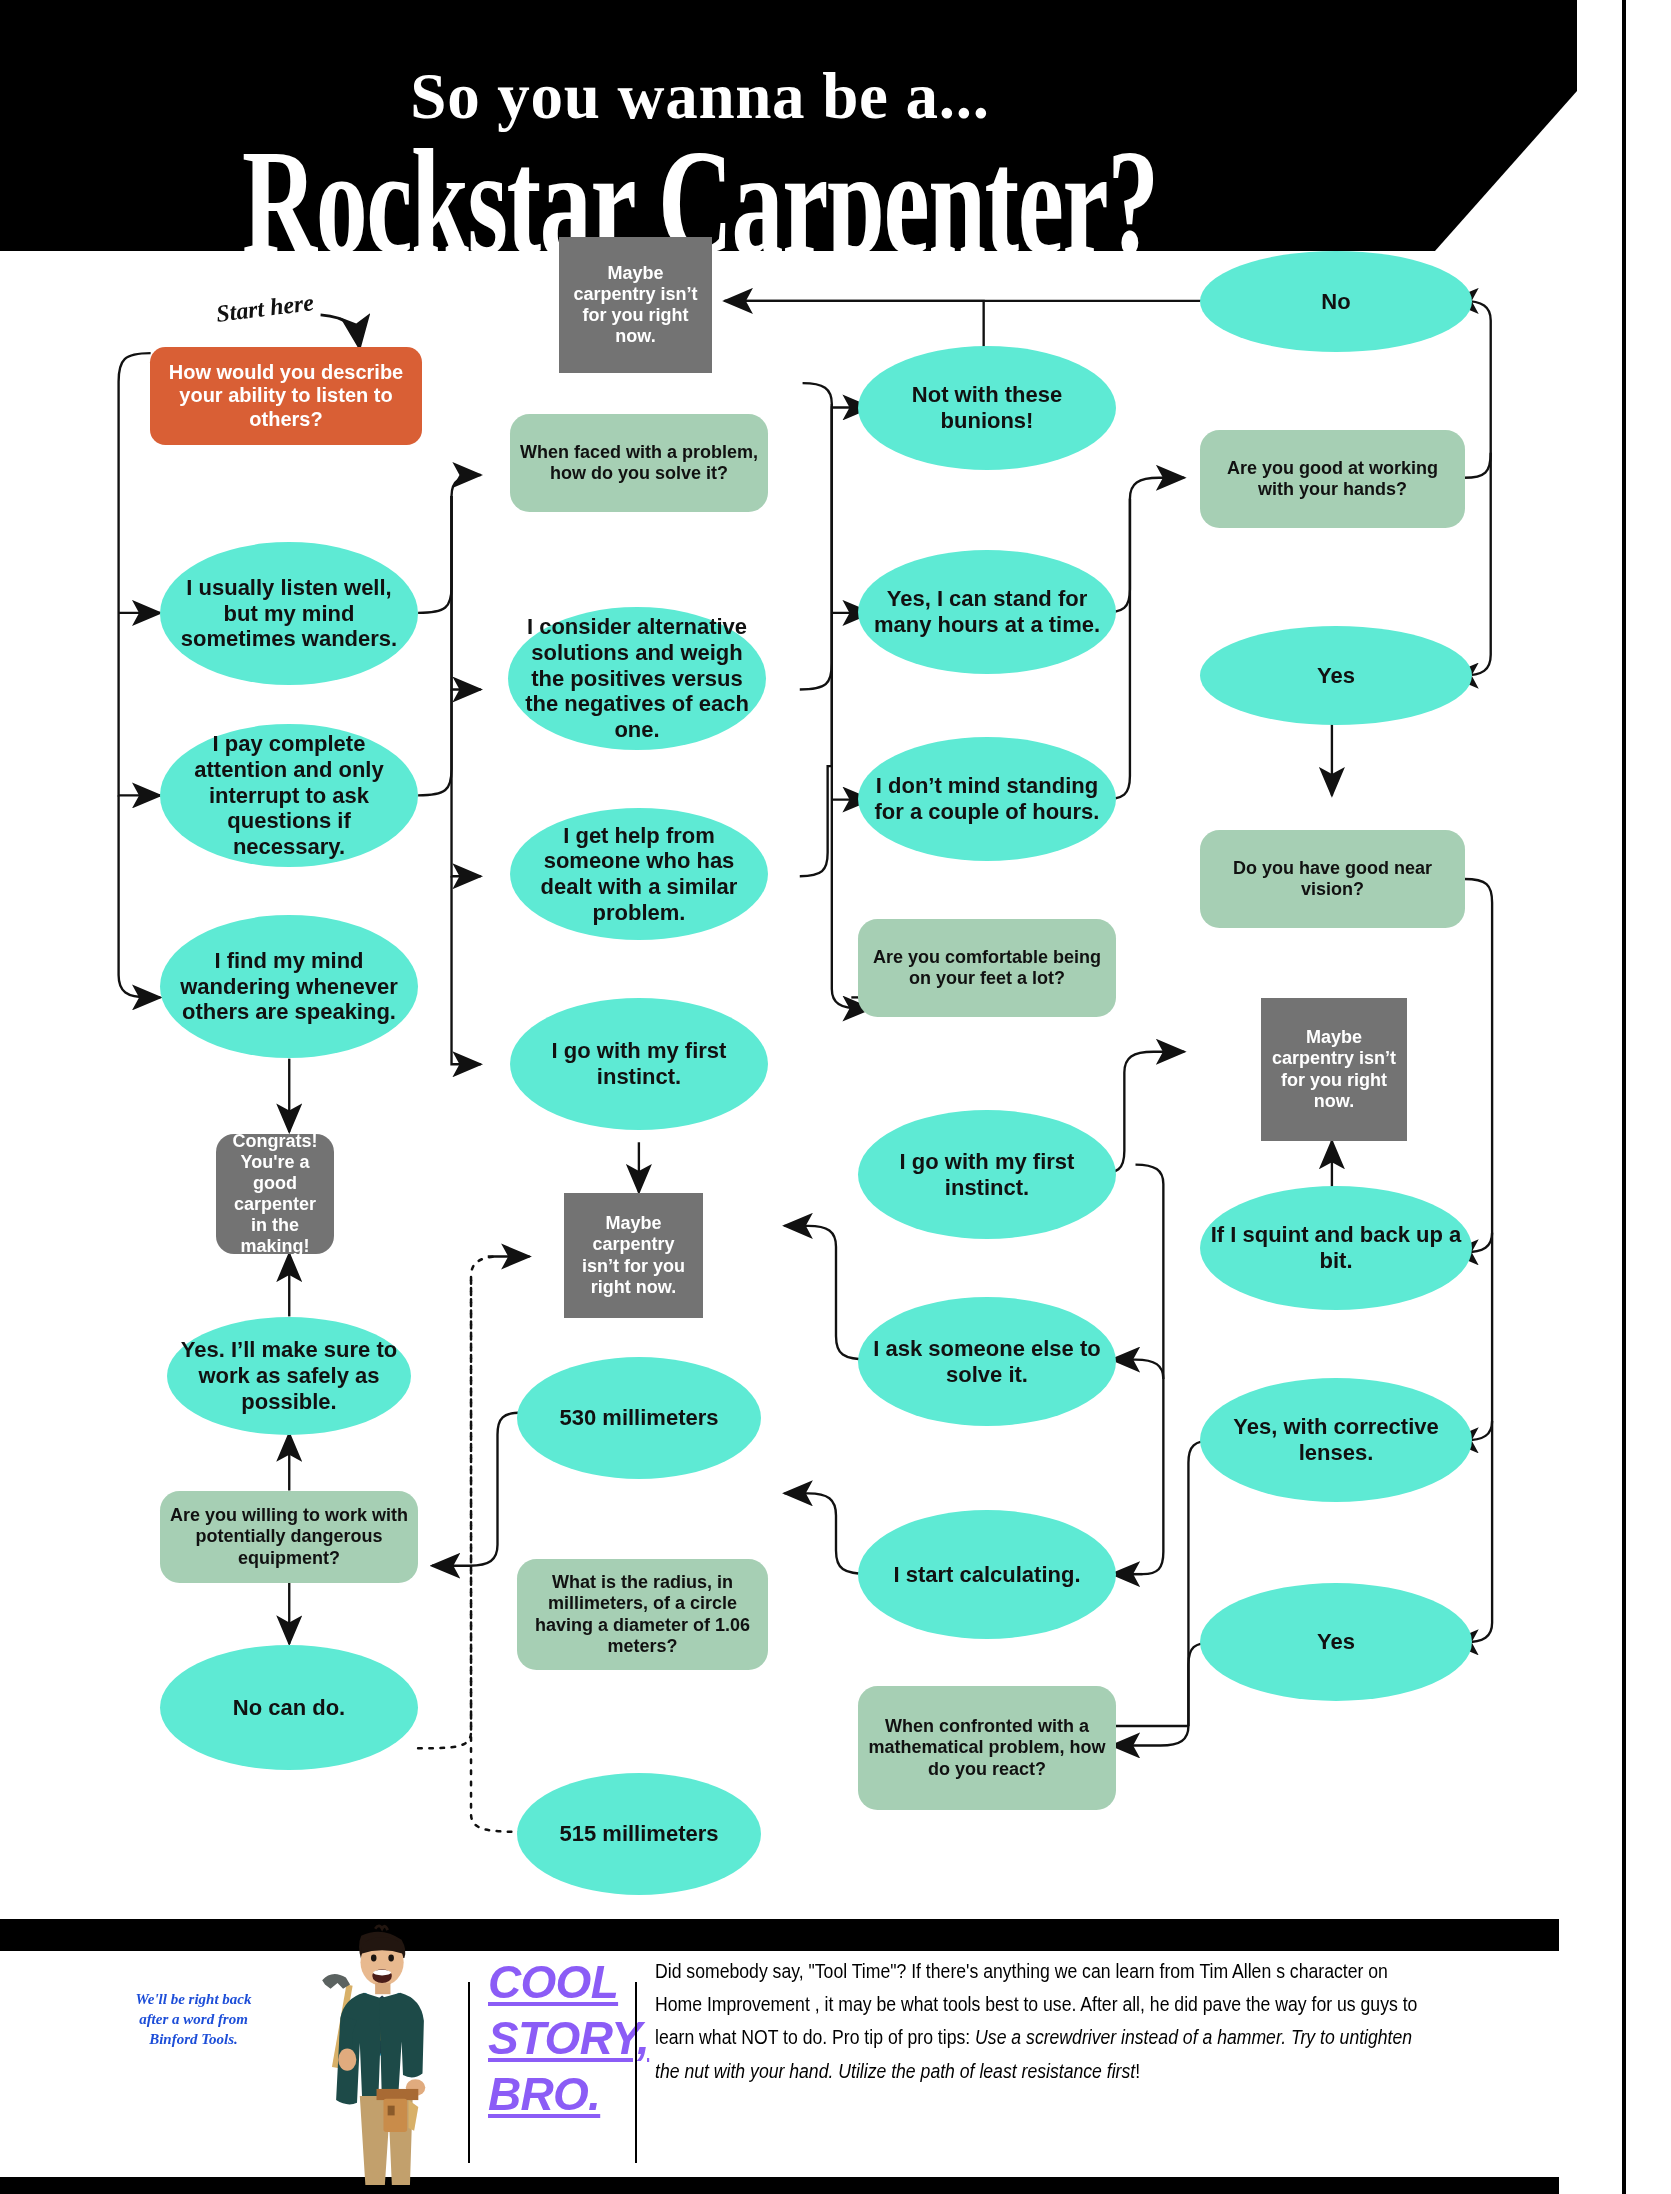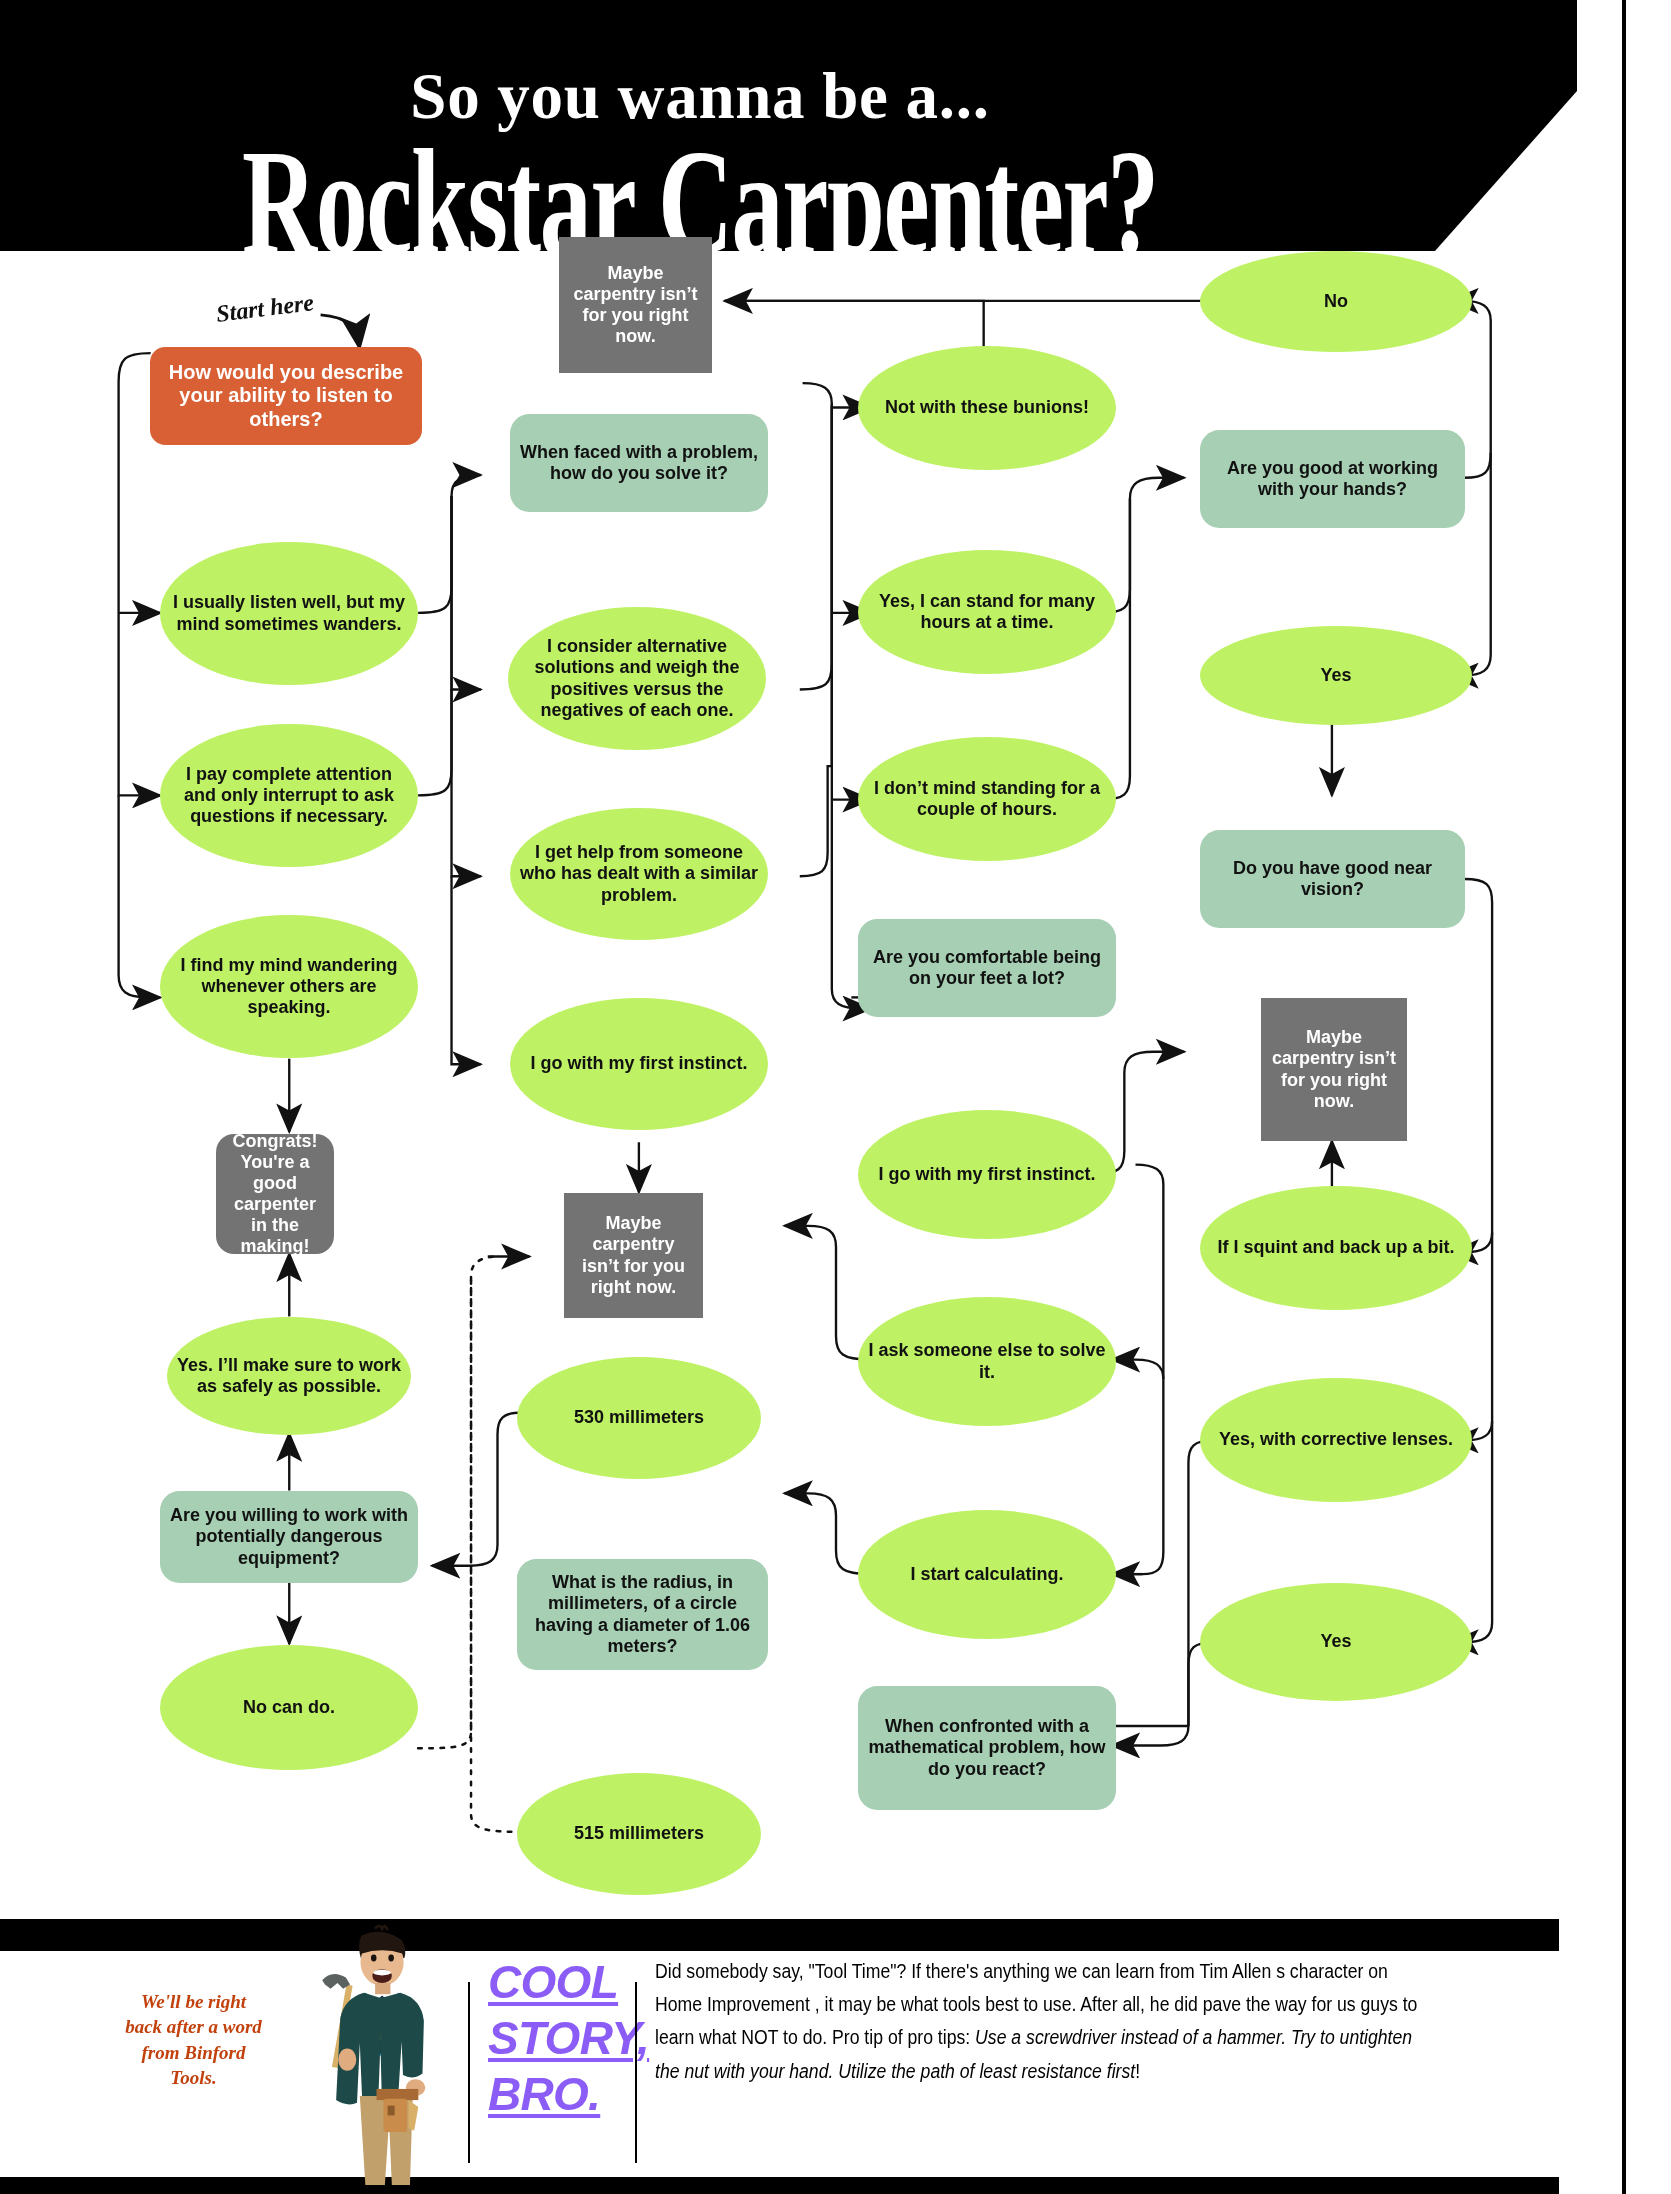--- a/index.html
+++ b/index.html
@@ -14,38 +14,38 @@
           clip-path:polygon(0 0, 1577px 0, 1577px 91px, 1435px 251px, 0 251px);}
   #title-small{position:absolute;left:0;top:59px;width:1400px;text-align:center;color:#fff;
       font-family:"Liberation Serif",serif;font-weight:700;font-size:65px;letter-spacing:0.7px;}
   #title-big{position:absolute;left:0;top:115px;width:1400px;text-align:center;color:#fff;
       font-family:"Liberation Serif",serif;font-weight:700;font-size:104px;letter-spacing:-1.4px;
       transform:scaleY(1.45);transform-origin:left top;}
 
   
   .node{position:absolute;box-sizing:border-box;display:flex;align-items:center;justify-content:center;
         text-align:center;line-height:1.17;font-weight:700;padding:4.2px 8.4px;}
-  .oval{border-radius:50%;background:#bef264;color:#111;font-size:18px;}
+  .oval{border-radius:50%;background:#5eead4;color:#111;font-size:22px;}
   .rect{border-radius:19.5px;background:#a6cfb4;color:#111;font-size:18px;}
   .start{border-radius:15.3px;background:#d95f35;color:#fff;font-size:20px;}
   .term{background:#737373;color:#fff;font-size:18px;border-radius:0;}
   .term.rounded{border-radius:18px;}
 
   
   #start-here{position:absolute;left:216px;top:295px;font-family:"Liberation Serif",serif;
       font-style:italic;font-weight:700;font-size:24px;color:#111;transform:rotate(-7deg);}
 
   
   #wires{position:absolute;left:0;top:0;width:1672px;height:2194px;pointer-events:none;}
 
   
   #footbar{position:absolute;left:0;top:1919px;width:1559px;height:32px;background:#000;}
   #footbar2{position:absolute;left:0;top:2177px;width:1559px;height:17.4px;background:#000;}
-  #binford{position:absolute;left:122px;top:1989px;width:143px;text-align:center;color:#c2410c;
-     font-family:"Liberation Serif",serif;font-style:italic;font-weight:700;font-size:19px;line-height:1.34;}
+  #binford{position:absolute;left:122px;top:1989px;width:143px;text-align:center;color:#1d4ed8;
+     font-family:"Liberation Serif",serif;font-style:italic;font-weight:700;font-size:15px;line-height:1.34;}
   #cool{position:absolute;left:488px;top:1954px;width:160px;color:#8b5cf6;
      font-family:"Liberation Sans",sans-serif;font-style:italic;font-weight:700;font-size:46px;
      line-height:1.22;letter-spacing:-0.7px;}
   #cool span{display:block;text-decoration:underline;text-decoration-thickness:3.5px;text-underline-offset:3.5px;}
   .vrule{position:absolute;width:2.1px;background:#000;}
   #blurb{position:absolute;left:655px;top:1954px;width:892px;color:#000;font-size:20.5px;
      line-height:1.62;font-family:"Liberation Sans",sans-serif;transform:scaleX(0.86);transform-origin:left top;}
   #blurb i{font-style:italic;}
 
   

